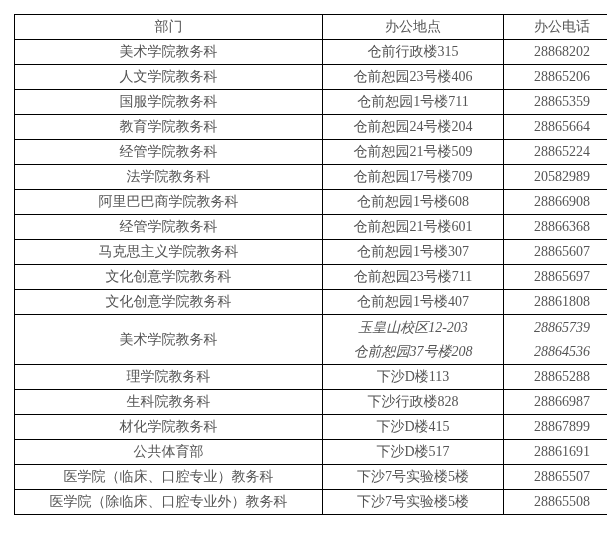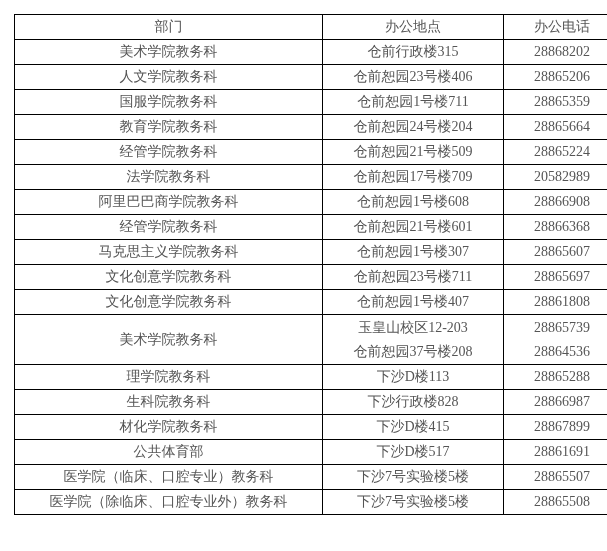--- a/index.html
+++ b/index.html
@@ -32,20 +32,21 @@
     line-height: 24px;
     overflow: hidden;
     white-space: nowrap;
   }
   table.contact-table tr.double-row td {
     height: 49px;
   }
   table.contact-table td .cell-line {
     line-height: 24px;
     height: 24px;
+    font-style: italic;
   }
 </style>
 </head>
 <body>
 
 <table class="contact-table">
   <colgroup>
     <col style="width:308px">
     <col style="width:181px">
     <col style="width:117px">

